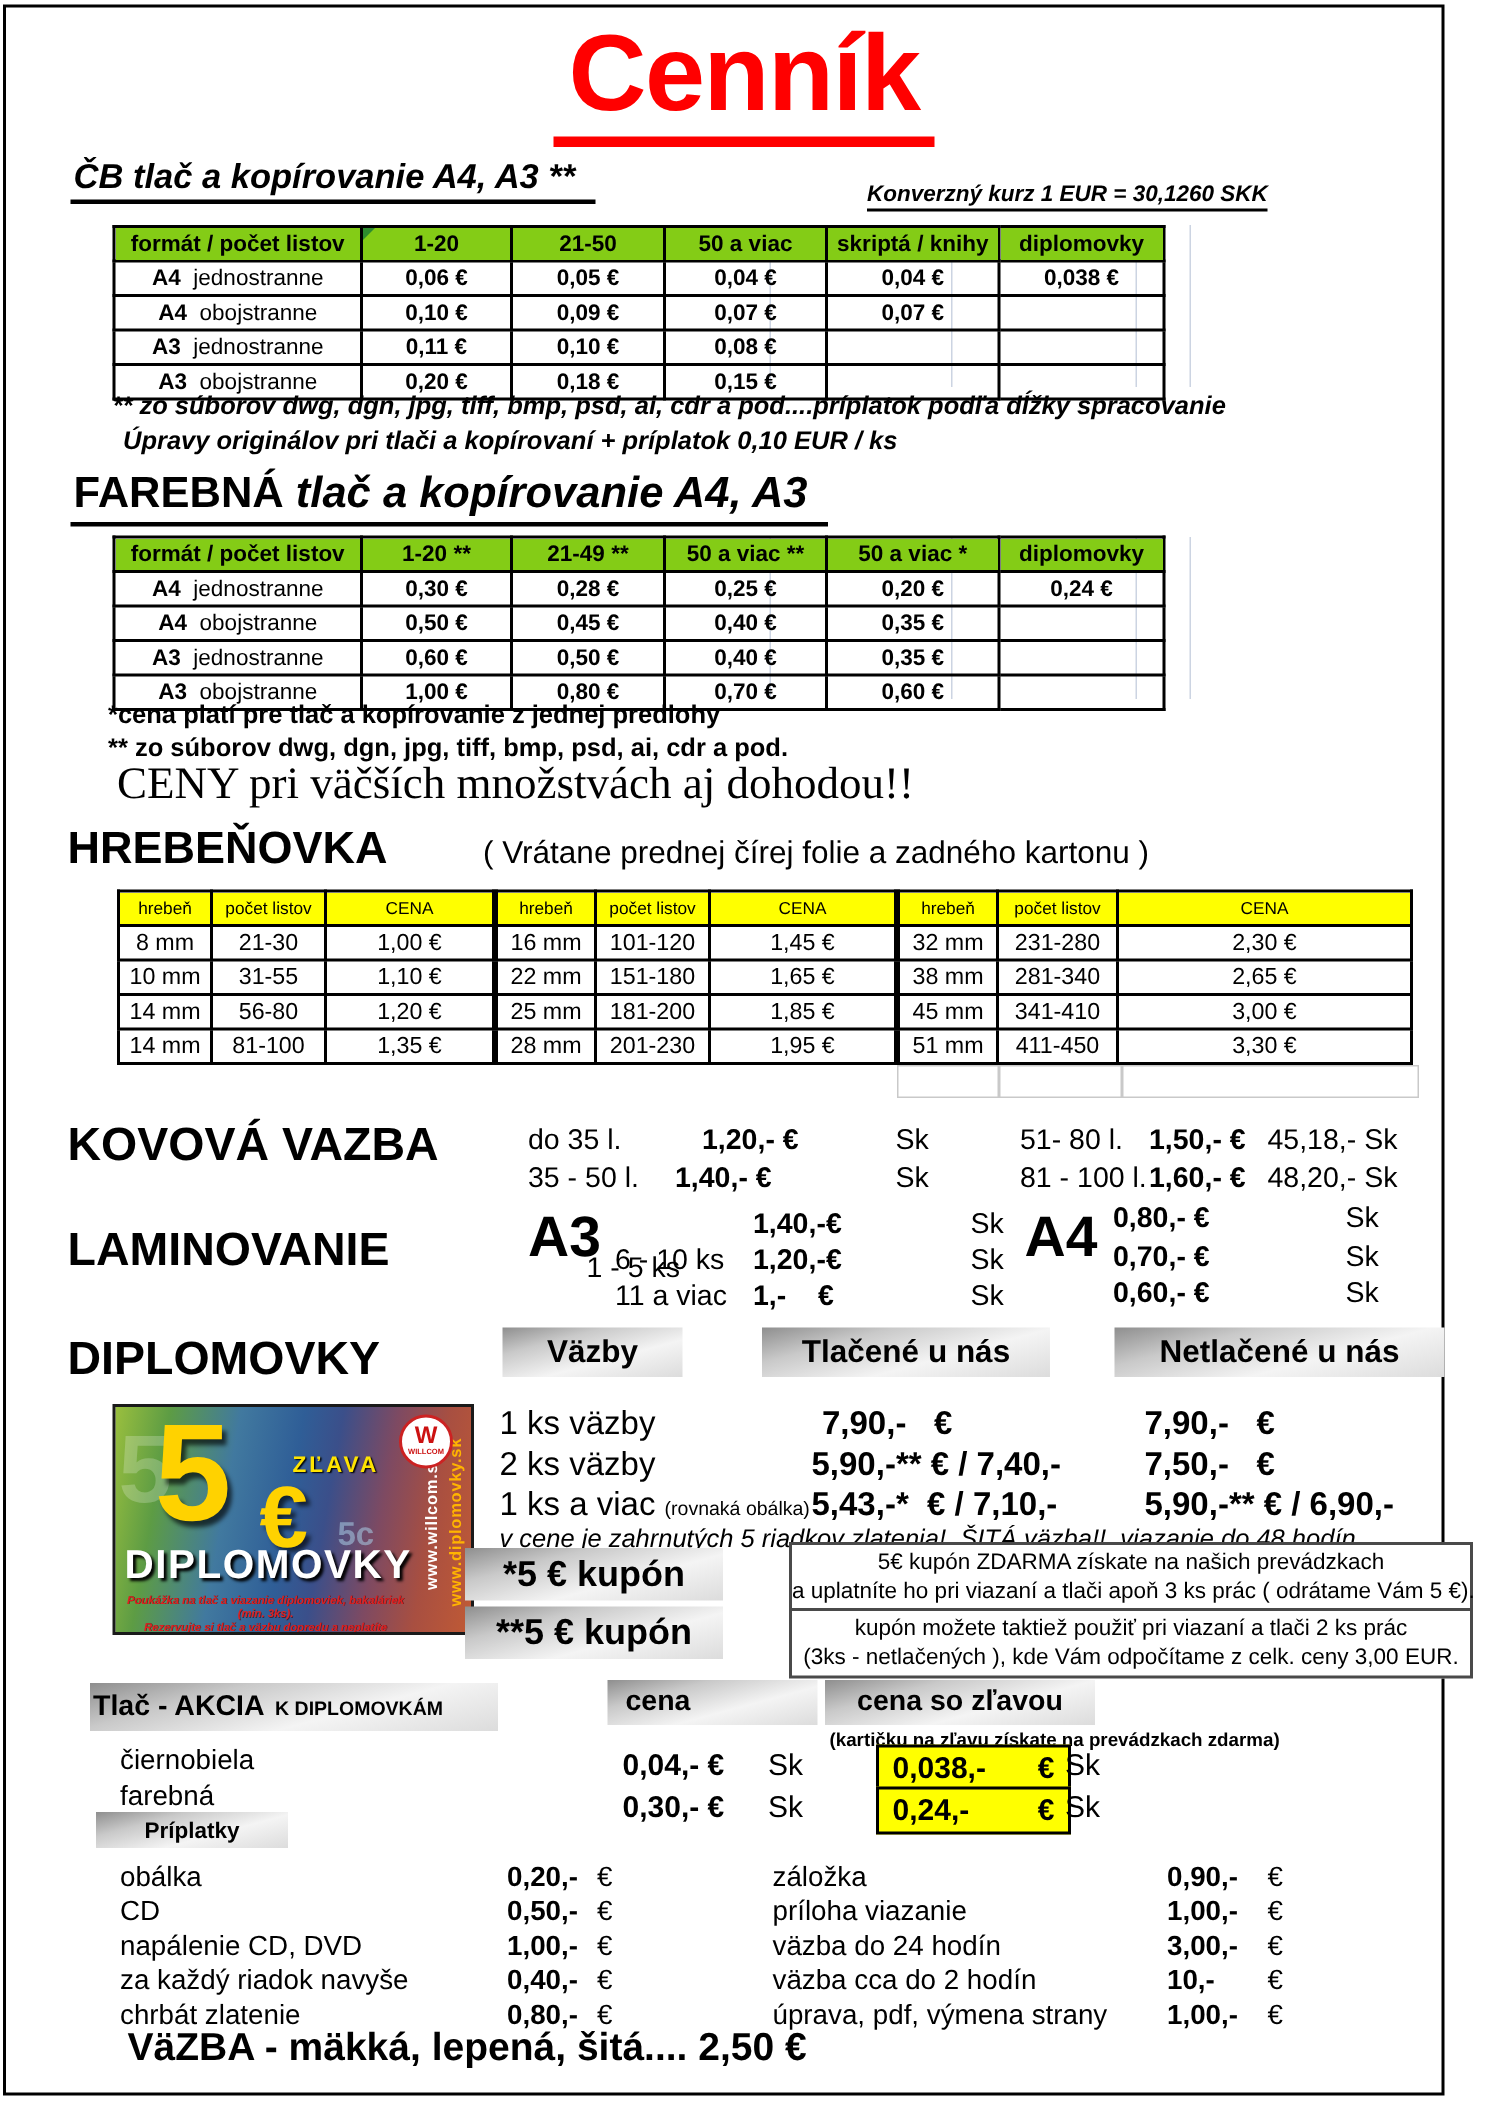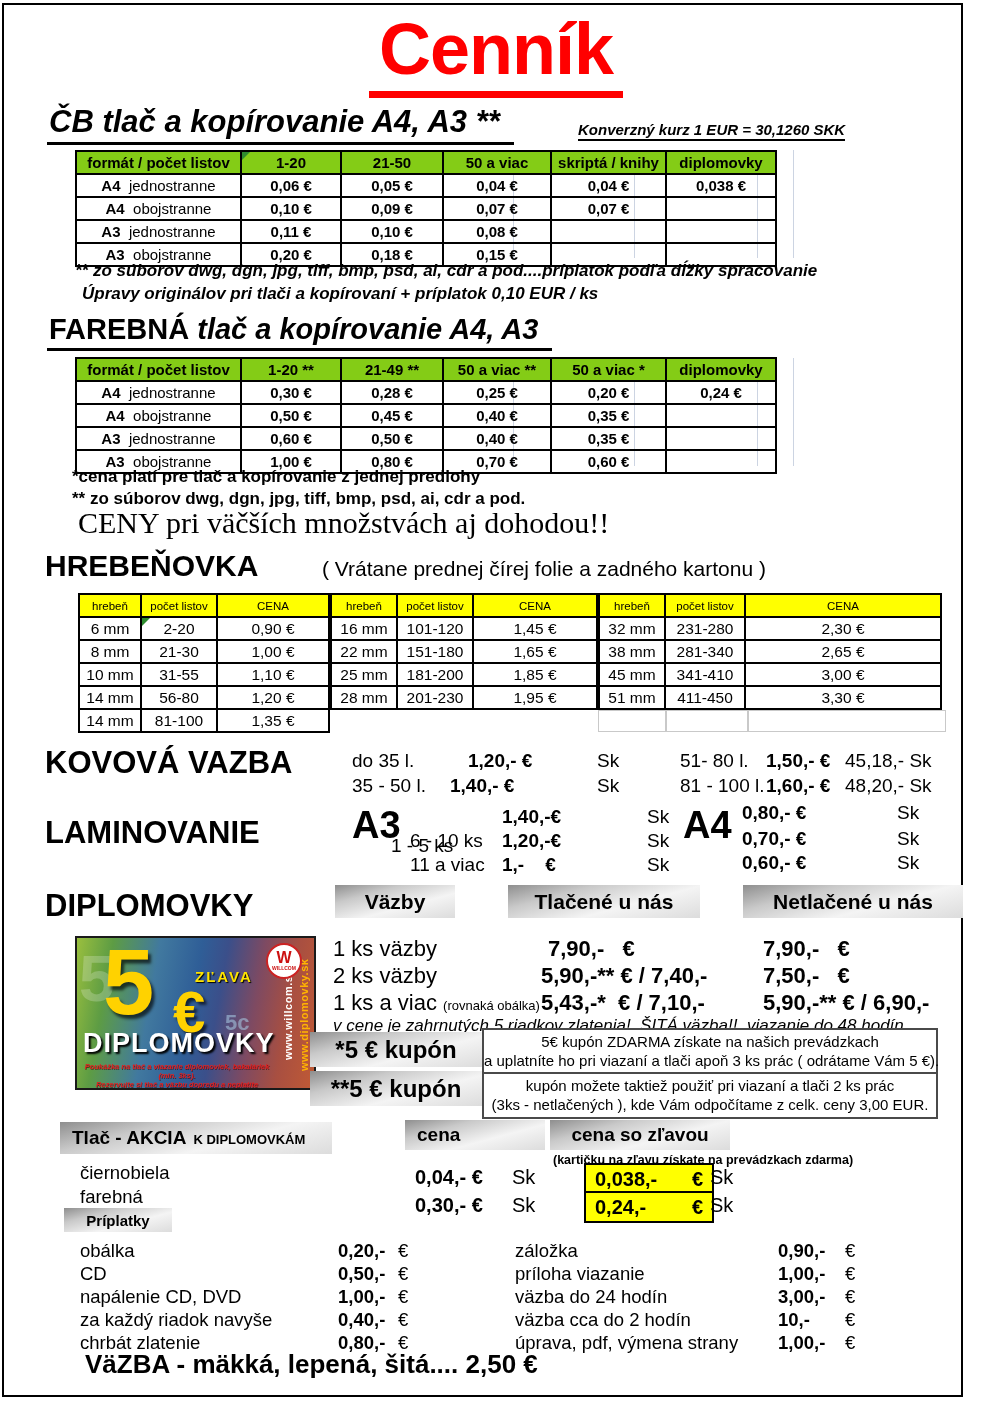--- a/index.html
+++ b/index.html
@@ -10,41 +10,41 @@
   .frame{position:absolute;left:2px;top:3px;width:957px;height:1390px;border:2px solid #000;}
   .abs{position:absolute;white-space:nowrap;}
   .b{font-weight:bold;}
   .i{font-style:italic;}
   .title{left:0;top:10px;width:992px;text-align:center;}
   .title span{
     display:inline-block;color:#ff0000;font-weight:900;font-size:72px;
     font-family:"Liberation Sans",sans-serif;letter-spacing:-1px;line-height:1.1;
     border-bottom:7px solid #ff0000;padding:0 10px 2px 10px;
   }
-  .sec-head{font-weight:bold;font-style:italic;font-size:31px;border-bottom:3px solid #000;padding:0 14px 2px 2px;}
+  .sec-head{font-weight:bold;font-style:italic;font-size:23px;border-bottom:3px solid #000;padding:0 14px 2px 2px;}
   .sec-head2{font-weight:bold;font-size:29px;border-bottom:3px solid #000;padding:0 14px 2px 2px;}
   .conv{font-weight:bold;font-style:italic;font-size:15px;border-bottom:2px solid #000;padding-bottom:1px;}
   .note{font-weight:bold;font-style:italic;font-size:17px;}
   .note2{font-weight:bold;font-size:17px;}
   .serifnote{font-family:"Liberation Serif",serif;font-size:30px;}
   .price-table{position:absolute;border-collapse:collapse;table-layout:fixed;text-align:center;background:transparent;}
   .price-table th,.price-table td{border:2px solid #000;height:21px;padding:0 2px;font-size:15px;}
   .price-table th{background:#84cc16;font-weight:bold;position:relative;}
   .tri{position:absolute;left:0;top:0;width:0;height:0;border-top:8px solid #2e8b2e;border-right:8px solid transparent;}
   .hr-wrap{position:absolute;left:78px;top:593px;display:flex;align-items:flex-start;}
   .hr-table{border-collapse:collapse;table-layout:fixed;text-align:center;background:transparent;}
   .hr-table th{background:#ffff00;font-weight:normal;font-size:11.5px;border:2px solid #000;height:19px;position:relative;}
   .hr-table td{border:2px solid #000;height:21px;font-size:15.5px;padding:0 2px;}
   .ghost-row{display:flex;}
   .ghost-row div{border:1px solid #c9c9c9;height:20px;}
   .h-big{font-weight:bold;font-size:31px;}
   .silver{background:linear-gradient(165deg,#8e8e8e 0%,#c9c9c9 28%,#f4f4f4 62%,#dcdcdc 100%);}
   .hdr-box{display:flex;align-items:center;justify-content:center;font-weight:bold;font-size:21px;}
   .coupon-label{display:flex;align-items:center;justify-content:center;font-weight:bold;font-size:24px;}
-  .coupon-text{border:2px solid #4a4a4a;background:#fff;font-size:15px;line-height:19px;text-align:center;padding-top:2px;}
+  .coupon-text{border:2px solid #4a4a4a;background:#fff;font-size:15px;line-height:19px;text-align:center;padding-top:2px;margin-left:44px;}
   .ybox{display:flex;align-items:center;justify-content:space-between;padding:0 9px;border:2px solid #000;background:#ffff00;font-weight:bold;font-size:20px;}
   .vline{position:absolute;width:1px;background:#ccd4e2;}
   .banner{position:absolute;left:75px;top:936px;width:237px;height:150px;border:2px solid #1a1a1a;overflow:hidden;
     background:linear-gradient(100deg,#9abf3e 0%,#5d9c44 14%,#41799f 32%,#2f5e97 48%,#3b4f8a 58%,#7e4a62 72%,#a84f41 85%,#c05a35 100%);}
   .bn-watermark{position:absolute;left:2px;top:4px;font-size:64px;font-weight:900;color:rgba(255,255,255,0.22);}
   .bn-5{position:absolute;left:26px;top:-8px;font-size:92px;font-weight:900;color:#ffd200;text-shadow:3px 4px 3px rgba(0,0,0,0.65);}
   .bn-eur{position:absolute;left:96px;top:40px;font-size:58px;font-weight:900;color:#ffd200;text-shadow:3px 3px 3px rgba(0,0,0,0.65);}
   .bn-zlava{position:absolute;left:118px;top:30px;font-size:15px;font-weight:bold;color:#ffe400;letter-spacing:2px;text-shadow:1px 1px 1px #000;}
   .bn-5c{position:absolute;left:148px;top:72px;font-size:22px;font-weight:bold;color:rgba(170,205,230,0.55);}
   .bn-title{position:absolute;left:6px;top:90px;font-size:27px;font-weight:900;color:#fff;letter-spacing:1px;text-shadow:2px 2px 2px #000;}
@@ -209,25 +209,20 @@
         <col style="width:76px">
         <col style="width:112px">
       </colgroup>
     <tbody>
         <tr>
       <th><span>hrebeň</span></th>
       <th><span>počet listov</span></th>
       <th><span>CENA</span></th>
     </tr>
     <tr>
-      <td>6 mm</td>
-      <td style="position:relative;"><span class="tri"></span><span>2-20</span></td>
-      <td>0,90 €</td>
-    </tr>
-    <tr>
           <td>8 mm</td>
           <td>21-30</td>
           <td>1,00 €</td>
         </tr>
     <tr>
           <td>10 mm</td>
           <td>31-55</td>
           <td>1,10 €</td>
         </tr>
     <tr>
@@ -397,21 +392,21 @@
 <div class="abs coupon-text" style="left:482px;top:1028px;width:452px;height:41px;">
   <div>5€ kupón ZDARMA získate na našich prevádzkach</div>
   <div>a uplatníte ho pri viazaní a tlači apoň 3 ks prác ( odrátame Vám 5 €).</div>
 </div>
 <div class="abs silver coupon-label" style="left:310px;top:1071px;width:172px;height:35px;">**5 € kupón</div>
 <div class="abs coupon-text" style="left:482px;top:1072px;width:452px;height:41px;">
   <div>kupón možete taktiež použiť pri viazaní a tlači 2 ks prác</div>
   <div>(3ks - netlačených ), kde Vám odpočítame z celk. ceny 3,00 EUR.</div>
 </div>
 
-<div class="abs silver" style="left:60px;top:1122px;width:272px;height:32px;display:flex;align-items:baseline;padding-left:12px;box-sizing:border-box;">
+<div class="abs silver" style="left:60px;top:1122px;width:272px;height:32px;display:flex;align-items:baseline;padding-left:2px;box-sizing:border-box;">
   <span class="b" style="font-size:19px;line-height:32px;">Tlač - AKCIA</span>
   <span class="b" style="font-size:13px;margin-left:7px;">K DIPLOMOVKÁM</span>
 </div>
 <div class="abs silver" style="left:405px;top:1120px;width:140px;height:30px;line-height:30px;padding-left:12px;box-sizing:border-box;font-weight:bold;font-size:19px;">cena</div>
 <div class="abs silver hdr-box" style="left:550px;top:1120px;width:180px;height:30px;font-size:19px;">cena so zľavou</div>
 <div class="abs b" style="left:553px;top:1153px;font-size:12.5px;">(kartičku na zľavu získate na prevádzkach zdarma)</div>
 
 <div class="abs" style="left:80px;top:1162px;font-size:18.5px;">čiernobiela</div>
 <div class="abs" style="left:80px;top:1186px;font-size:18.5px;">farebná</div>
 
@@ -424,21 +419,21 @@
 <div class="abs" style="left:710px;top:1166px;font-size:20px;">Sk</div>
 
 <div class="abs b" style="left:415px;top:1194px;font-size:20px;">0,30,- €</div>
 <div class="abs" style="left:512px;top:1194px;font-size:20px;">Sk</div>
 <div class="abs ybox" style="left:584px;top:1191px;width:108px;height:28px;">
   <span>0,24,-</span>
   <span>€</span>
 </div>
 <div class="abs" style="left:710px;top:1194px;font-size:20px;">Sk</div>
 
-<div class="abs silver hdr-box" style="left:64px;top:1208px;width:108px;height:24px;font-size:15px;">Príplatky</div>
+<div class="abs silver hdr-box" style="left:64px;top:1208px;width:128px;height:24px;font-size:15px;">Príplatky</div>
 
 <div class="abs pp-item" style="left:80px;top:1240px;">obálka</div>
 <div class="abs pp-price" style="left:338px;top:1240px;">0,20,-</div>
 <div class="abs pp-item" style="left:398px;top:1240px;">€</div>
 <div class="abs pp-item" style="left:515px;top:1240px;">záložka</div>
 <div class="abs pp-price" style="left:778px;top:1240px;">0,90,-</div>
 <div class="abs pp-item" style="left:845px;top:1240px;">€</div>
 
 <div class="abs pp-item" style="left:80px;top:1263px;">CD</div>
 <div class="abs pp-price" style="left:338px;top:1263px;">0,50,-</div>

